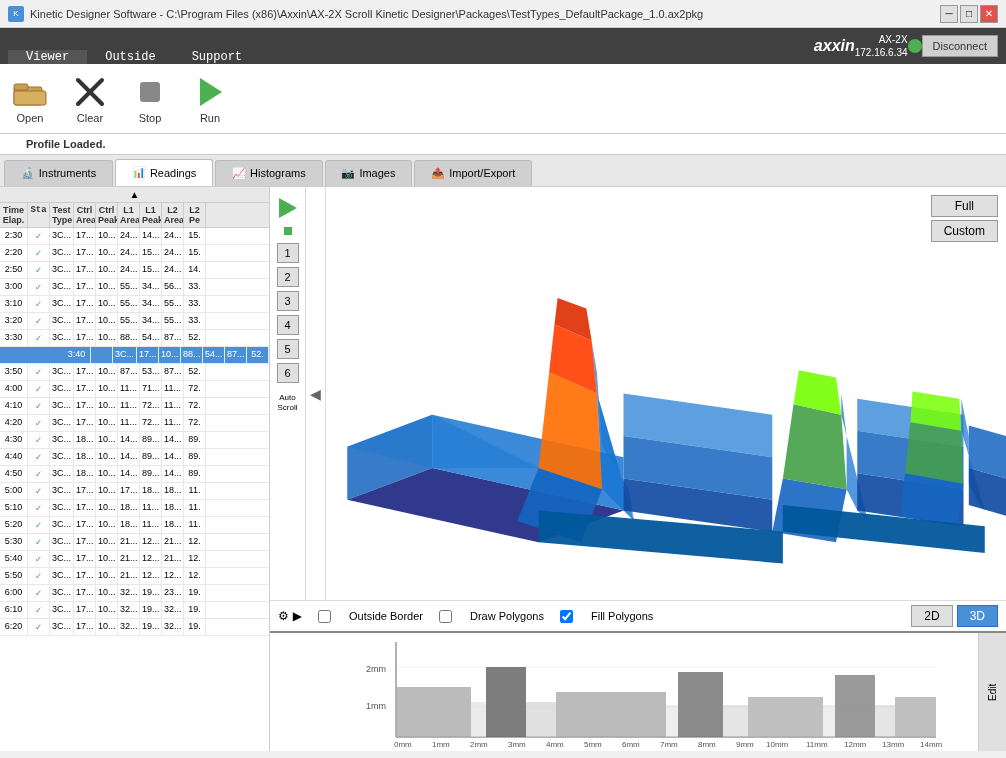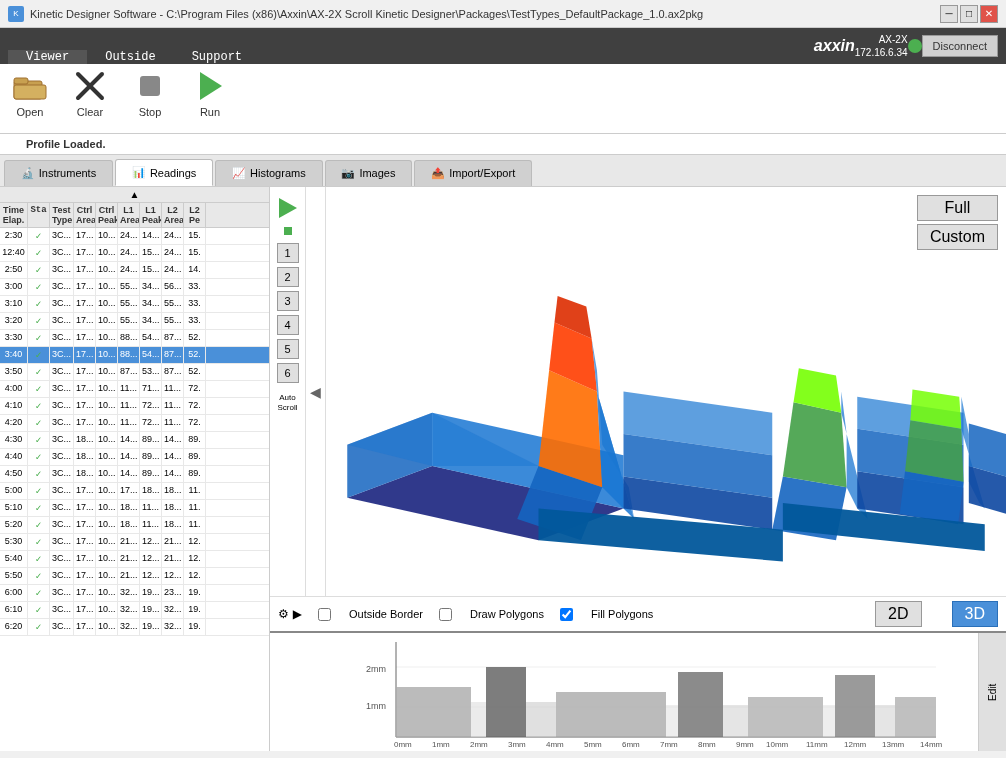--- a/index.html
+++ b/index.html
@@ -17,21 +17,21 @@
     #menubar { background: #404040; height: 36px; display: flex; align-items: stretch; justify-content: space-between; padding: 0 8px; }
     #menubar-left { display: flex; align-items: flex-end; font-family: Liberation Mono, monospace; }
     .menu-item { padding: 0 18px; display: flex; align-items: center; color: white; font-size: 12px; cursor: pointer; }
     .menu-item.active { background: #555; }
     #menubar-right { display: flex; align-items: center; gap: 0; }
     #device-info { display: flex; flex-direction: column; align-items: flex-end; color: white; font-size: 10px; line-height: 1.3; }
     #status-dot { width: 14px; height: 14px; background: #4caf50; border-radius: 50%; }
     #disconnect-btn { padding: 4px 10px; background: #d0d0d0; border: 1px solid #999; cursor: pointer; font-size: 11px; color: #333; }
     
     
-    #toolbar { background: white; height: 70px; display: flex; align-items: flex-start; padding: 4px 10px; gap: 20px; border-bottom: 1px solid #ccc; }
+    #toolbar { background: white; height: 70px; display: flex; align-items: center; padding: 4px 10px; gap: 20px; border-bottom: 1px solid #ccc; }
     .tool-btn { display: flex; flex-direction: column; align-items: center; cursor: pointer; gap: 2px; min-width: 40px; }
     .tool-icon { width: 36px; height: 36px; display: flex; align-items: center; justify-content: center; }
     .tool-label { font-size: 11px; color: #333; }
     
     
     #profile-bar { background: white; padding: 4px 26px; font-size: 11px; font-weight: bold; border-bottom: 1px solid #ccc; color: #333; }
     
     
     #tabs { background: #e8e8e8; display: flex; align-items: center; gap: 2px; padding: 4px 4px 0 4px; border-bottom: 1px solid #ccc; }
     .tab { display: flex; align-items: center; gap: 4px; padding: 6px 16px; background: #d0d0d0; border: 1px solid #bbb; border-bottom: none; cursor: pointer; font-size: 11px; border-radius: 3px 3px 0 0; }
@@ -41,42 +41,42 @@
     #main { display: flex; height: calc(758px - 28px - 36px - 70px - 24px - 36px); }
     
     
     #left-panel { width: 270px; border-right: 1px solid #ccc; background: white; display: flex; flex-direction: column; overflow: hidden; position: relative; }
     
     #table-header { display: flex; background: #e8e8e8; border-bottom: 1px solid #ccc; font-size: 9px; font-weight: bold; color: #333; }
     .th { padding: 2px 2px; border-right: 1px solid #ccc; text-align: center; overflow: hidden; white-space: nowrap; }
     
     #table-body { overflow-y: auto; flex: 1; }
     .table-row { display: flex; border-bottom: 1px solid #e8e8e8; font-size: 9px; }
-    .table-row.selected { background: #4a90d9; color: white; }
+    .table-row.selected { background: #4a90d9; color: white; justify-content: flex-end; }
     .td { padding: 2px 2px; border-right: 1px solid #e8e8e8; text-align: center; overflow: hidden; white-space: nowrap; }
     
     .check-mark { color: #4caf50; font-size: 10px; }
     
     
     #right-panel { flex: 1; display: flex; flex-direction: column; background: white; overflow: hidden; }
     
     
     #view-area { flex: 1; display: flex; position: relative; }
     .view-num-btn { width: 22px; height: 20px; background: #e0e0e0; border: 1px solid #999; display: flex; align-items: center; justify-content: center; font-size: 11px; cursor: pointer; }
     
     
     #viz-container { flex: 1; position: relative; background: white; overflow: hidden; }
     
     
     #bottom-controls { display: flex; align-items: center; padding: 4px 8px; background: white; border-top: 1px solid #ddd; gap: 10px; }
     .checkbox-row { display: flex; align-items: center; gap: 18px; }
     .bottom-right { margin-left: auto; display: flex; gap: 4px; align-items: center; }
     
     
-    .ctrl-btn { padding: 3px 12px; background: #e0e0e0; border: 1px solid #999; cursor: pointer; font-size: 16px; margin-left: 26px; }
+    .ctrl-btn { padding: 3px 12px; background: #e0e0e0; border: 1px solid #999; cursor: pointer; font-size: 12px; }
     .ctrl-btn.active { background: #4a90d9; color: white; border-color: #2a70b9; }
     
     
     .play-btn { width: 30px; height: 30px; background: white; border: none; cursor: pointer; display: flex; align-items: center; justify-content: center; }
     .play-triangle { width: 0; height: 0; border-top: 10px solid transparent; border-bottom: 10px solid transparent; border-left: 18px solid #4caf50; }
     
     
     .arrow-btn { background: none; border: none; cursor: pointer; color: #666; font-size: 14px; }
     
     
@@ -217,21 +217,21 @@
           <div class="td col-1"><span class="check-mark">✓</span></div>
           <div class="td col-2">3C...</div>
           <div class="td col-3">17...</div>
           <div class="td col-4">10...</div>
           <div class="td col-5">24...</div>
           <div class="td col-6">14...</div>
           <div class="td col-7">24...</div>
           <div class="td col-8">15.</div>
         </div>
         <div class="table-row">
-          <div class="td col-0">12:40</div>
+          <div class="td col-0">2:20</div>
           <div class="td col-1"><span class="check-mark">✓</span></div>
           <div class="td col-2">3C...</div>
           <div class="td col-3">17...</div>
           <div class="td col-4">10...</div>
           <div class="td col-5">24...</div>
           <div class="td col-6">15...</div>
           <div class="td col-7">24...</div>
           <div class="td col-8">15.</div>
         </div>
         <div class="table-row">

